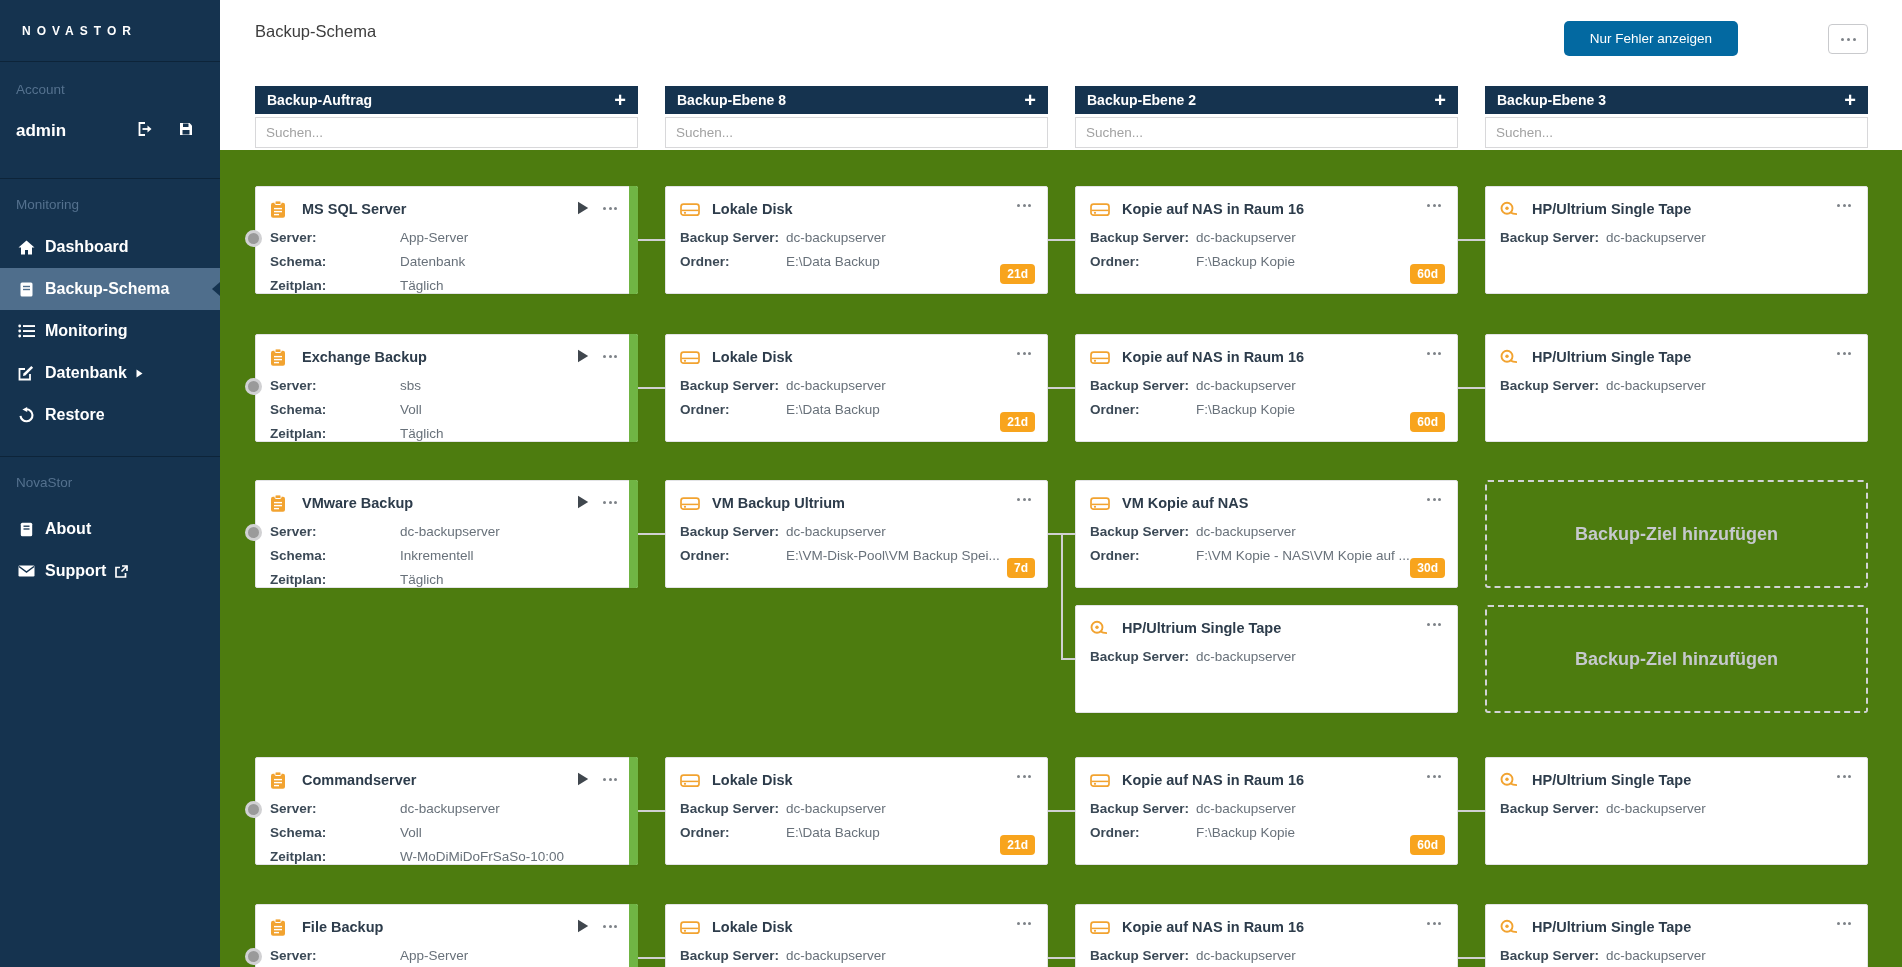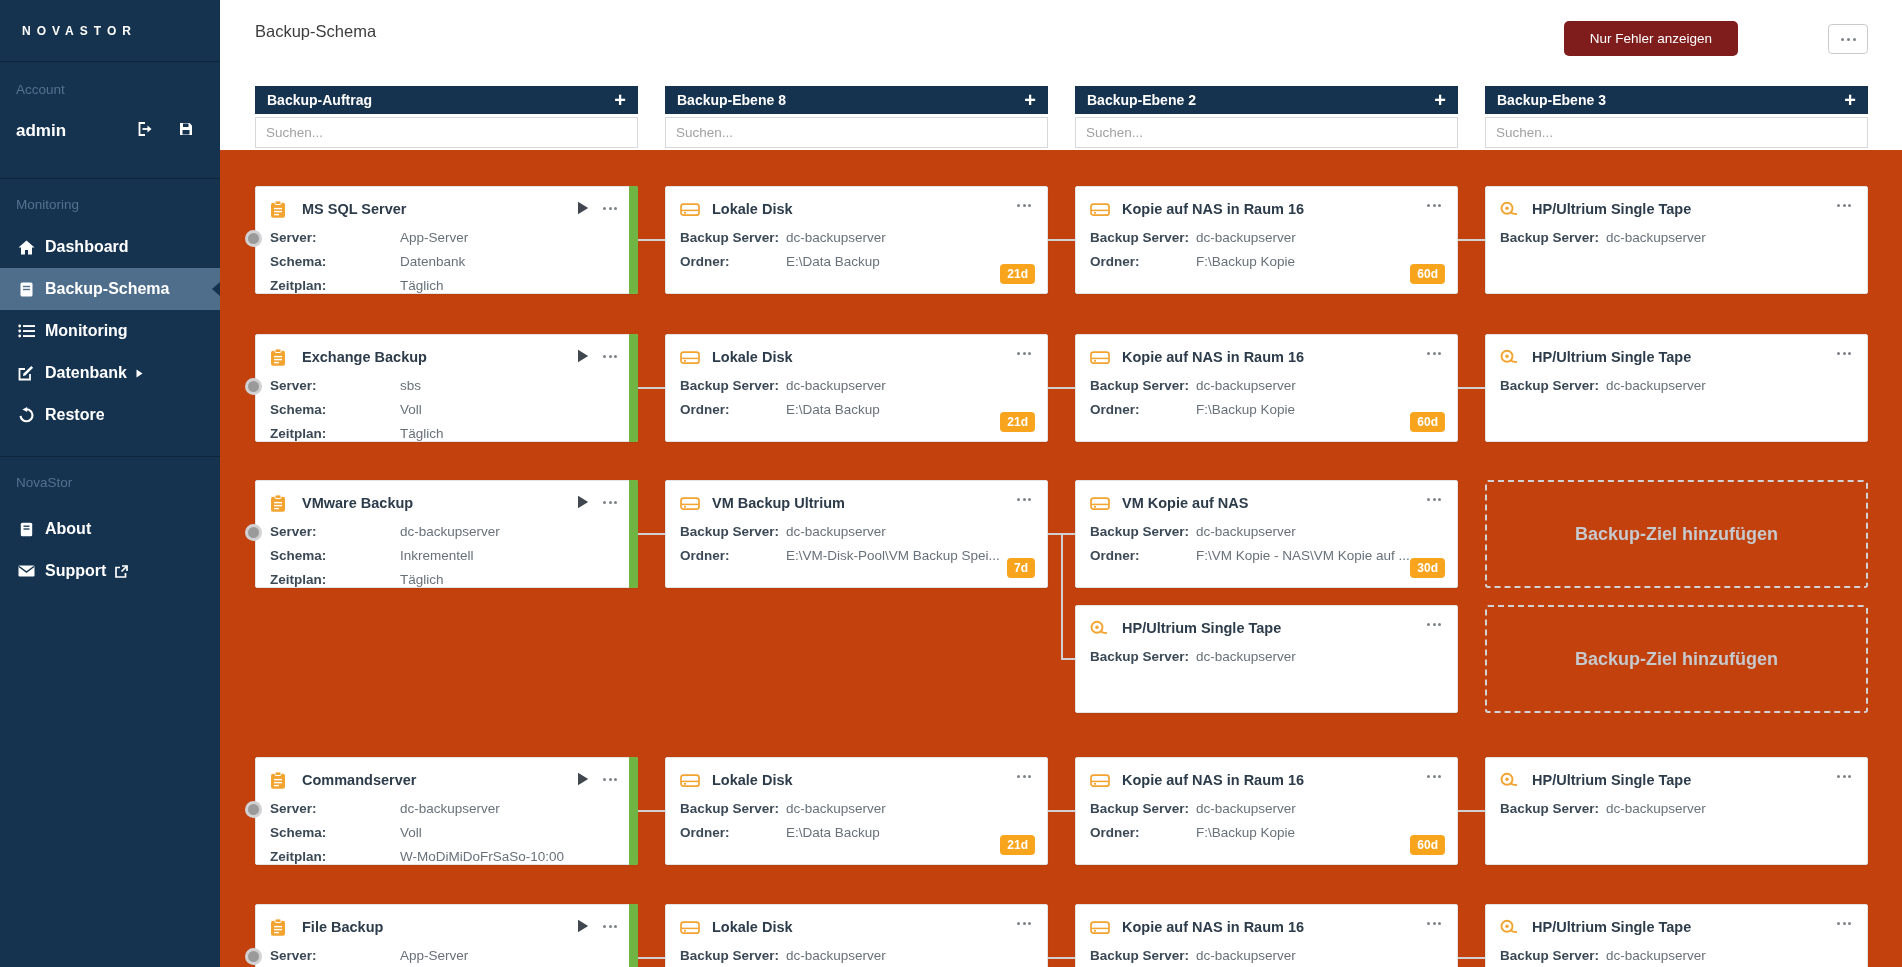--- a/index.html
+++ b/index.html
@@ -27,35 +27,35 @@
   .nav-item.active{background:#4f6e8c}
   .nav-item.active::after{content:"";position:absolute;right:0;top:50%;margin-top:-7px;
       border-top:7px solid transparent;border-bottom:7px solid transparent;border-right:8px solid #15334f}
   .caret{margin-left:9px;display:flex}
 
   
   main{flex:1;position:relative;background:#f0f1f3}
   .main-header{position:absolute;top:0;left:0;right:0;height:150px;background:#fff}
   .page-title{position:absolute;left:35px;top:22px;margin:0;font-size:16.5px;font-weight:400;color:#3d3d3d}
   .hdr-actions{position:absolute;top:21px;right:34px;display:flex;gap:90px;align-items:flex-start}
-  .btn-navy{height:35px;padding:0 26px;background:#7f1d1d;color:#fff;border:none;border-radius:5px;
+  .btn-navy{height:35px;padding:0 26px;background:#0369a1;color:#fff;border:none;border-radius:5px;
             font-size:13.5px;font-family:inherit;cursor:pointer}
   .btn-more{width:40px;height:30px;margin-top:3px;background:#fff;border:1px solid #c9cacd;border-radius:4px;
             display:flex;align-items:center;justify-content:center;gap:3px;cursor:pointer}
   .btn-more i,.dots i{width:3px;height:3px;border-radius:50%;background:#7d8288;display:block}
   .columns-row{position:absolute;left:35px;top:86px;display:grid;grid-template-columns:repeat(4,383px);column-gap:27px}
   .col-head{height:28px;background:#15334f;color:#fff;display:flex;align-items:center;padding:0 12px;box-sizing:border-box}
   .col-title{font-weight:bold;font-size:14px;flex:1}
   .col-add{font-size:20px;font-weight:bold;line-height:1;cursor:pointer}
   .col-search input{width:383px;height:31px;box-sizing:border-box;border:1px solid #d8d8da;margin-top:3px;
             padding:0 10px;font-size:13.5px;color:#555;outline:none;font-family:inherit;background:#fff}
   .col-search input::placeholder{color:#a2a2a2}
 
   
-  .board{position:absolute;top:150px;left:0;right:0;bottom:0;background:#c2410c;
+  .board{position:absolute;top:150px;left:0;right:0;bottom:0;background:#4d7c0f;
          padding:36px 0 8px 35px;box-sizing:border-box;overflow:hidden}
   .group{position:relative;display:grid;grid-template-columns:repeat(4,383px);column-gap:27px;
          grid-auto-rows:108px;row-gap:17px;width:1613px}
   .cell{position:relative;z-index:1}
   .card{position:relative;height:108px;box-sizing:border-box;background:#fff;border:1px solid #e3e4e6;
         border-radius:2px;box-shadow:0 1px 2px rgba(0,0,0,.05);padding:11px 14px}
   .card-head{display:flex;align-items:center;margin-bottom:6px;height:22px}
   .cicon{width:24px;margin-right:8px;display:flex;align-items:center}
   .ctitle{font-weight:bold;font-size:14.5px;color:#2d3c4b;white-space:nowrap}
   .crow{display:flex;font-size:13.5px;line-height:24px}

